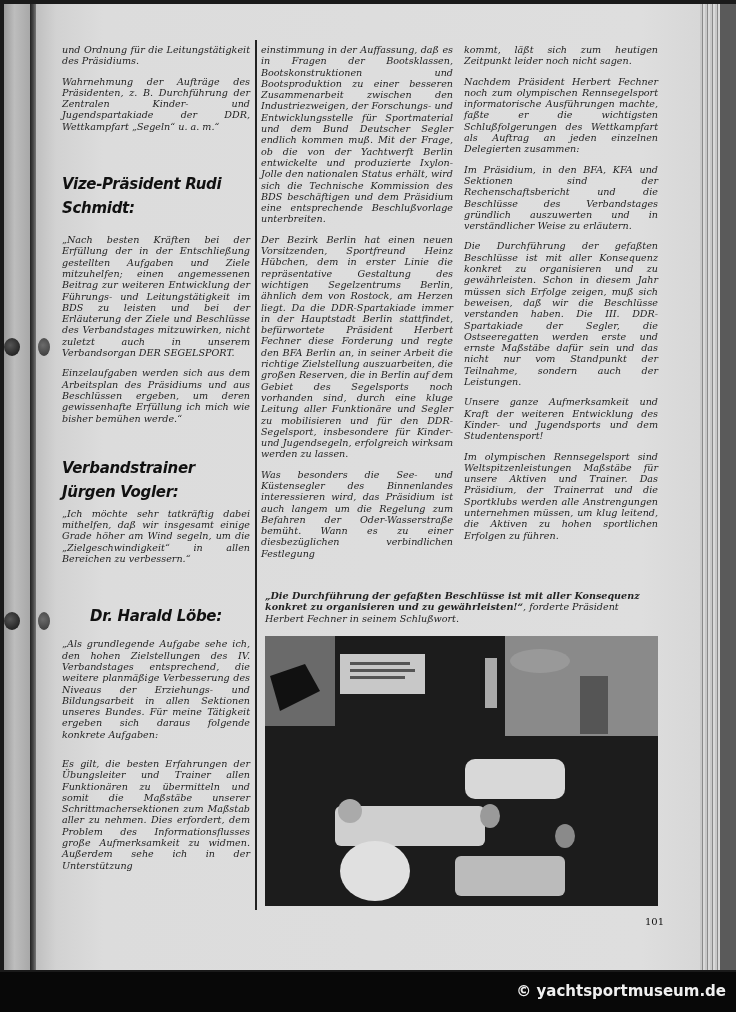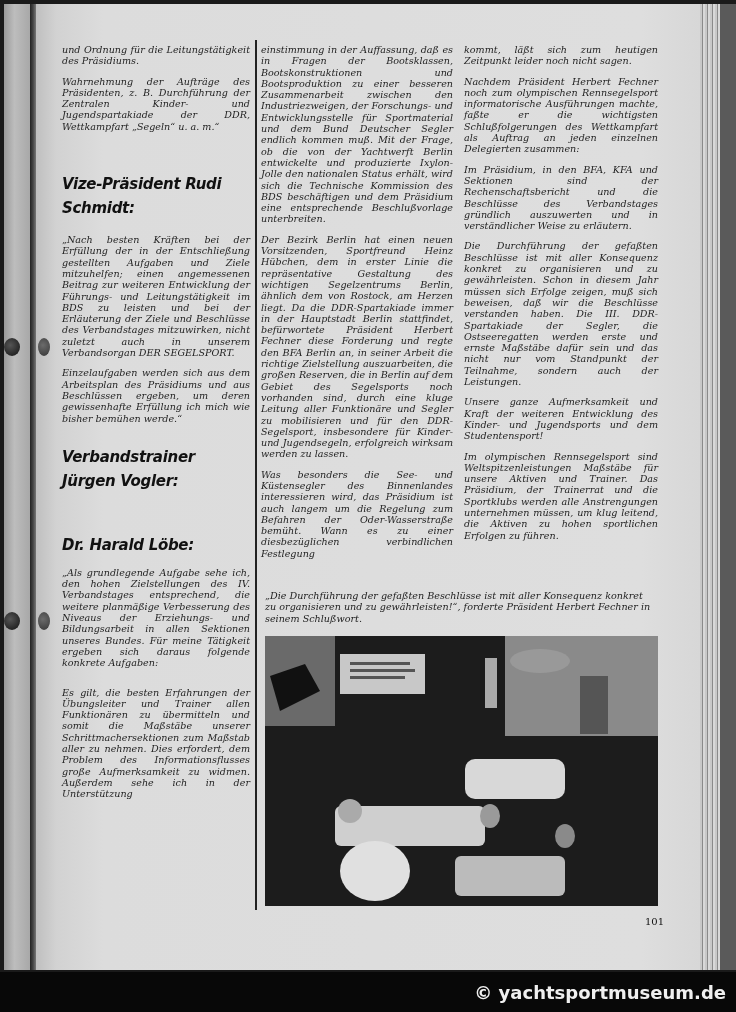--- a/index.html
+++ b/index.html
@@ -8,30 +8,30 @@
   .left-strip { position:absolute; left:4px; top:4px; width:26px; height:966px;
     background:linear-gradient(90deg,#9a9a9a 0%,#bdbdbd 40%,#a8a8a8 100%); }
   .gutter { position:absolute; left:30px; top:4px; width:6px; height:966px; background:linear-gradient(90deg,#222,#444,#777); }
   .page { position:absolute; left:36px; top:4px; width:672px; height:966px;
     background:linear-gradient(90deg,#bfbfbf 0%,#d2d2d2 3%,#dcdcdc 10%,#dedede 90%,#d6d6d6 100%); }
   .page-edges { position:absolute; left:700px; top:4px; width:20px; height:966px;
     background:repeating-linear-gradient(90deg,#c8c8c8 0 2px,#8a8a8a 2px 3px,#d8d8d8 3px 5px); }
   .right-dark { position:absolute; left:720px; top:4px; width:16px; height:966px; background:#5a5a5a; }
   .hole { position:absolute; border-radius:50%; background:radial-gradient(circle at 40% 40%,#555,#111); }
   .footer-bar { position:absolute; left:0; top:972px; width:736px; height:40px; background:#080808; }
-  .copyright { position:absolute; right:10px; top:982px; color:#f0f0f0; font-family:"DejaVu Sans", sans-serif; font-weight:bold; font-size:18px; }
+  .copyright { position:absolute; right:10px; top:982px; color:#f0f0f0; font-family:"DejaVu Sans", sans-serif; font-weight:bold; font-size:15px; }
   .col { position:absolute; font-size:9.6px; line-height:11.3px; color:#1e1e1e; text-align:justify;font-style:italic; }
   .col p { margin:0 0 9px 0; }
   .c1 { left:62px; top:44px; width:188px; }
   .c2 { left:261px; top:44px; width:192px; }
   .c3 { left:464px; top:44px; width:194px; }
   .heading { font-family:"DejaVu Sans", sans-serif; font-weight:bold; font-size:15px; line-height:24px; color:#111; margin:0; text-align:left; letter-spacing:-0.3px; }
   .divider { position:absolute; left:255px; top:40px; width:1.5px; height:870px; background:#222; }
   .caption { position:absolute; left:265px; top:590px; width:392px; font-style:italic; font-size:9.6px; line-height:11.3px; color:#222; }
-  .caption b { font-weight:normal;text-align:center; }
+  .caption b { font-weight:bold;text-align:center; }
   .photo { position:absolute; left:265px; top:636px; width:393px; height:270px; background:#2a2a2a; overflow:hidden; }
   .page-number { position:absolute; left:645px; top:916px; font-size:10px; color:#111; }
 </style>
 </head>
 <body>
 
 <div class="scan"></div>
 <div class="left-strip"></div>
 <div class="gutter"></div>
 <div class="page"></div>
@@ -44,23 +44,24 @@
 <div class="hole" style="left:38px;top:612px;width:12px;height:18px;opacity:.8;"></div>
 
 <div class="divider"></div>
 
 <div class="col c1">
   <p>und Ordnung für die Leitungstätigkeit des Präsidiums.</p>
   <p>Wahrnehmung der Aufträge des Präsidenten, z. B. Durchführung der Zentralen Kinder- und Jugendspartakiade der DDR, Wettkampfart „Segeln“ u. a. m.“</p>
   <h2 class="heading" style="margin-top:40px;margin-bottom:14px;">Vize-Präsident Rudi Schmidt:</h2>
   <p>„Nach besten Kräften bei der Erfüllung der in der Entschließung gestellten Aufgaben und Ziele mitzuhelfen; einen angemessenen Beitrag zur weiteren Entwicklung der Führungs- und Leitungstätigkeit im BDS zu leisten und bei der Erläuterung der Ziele und Beschlüsse des Verbandstages mitzuwirken, nicht zuletzt auch in unserem Verbandsorgan DER SEGELSPORT.</p>
   <p>Einzelaufgaben werden sich aus dem Arbeitsplan des Präsidiums und aus Beschlüssen ergeben, um deren gewissenhafte Erfüllung ich mich wie bisher bemühen werde.“</p>
-  <h2 class="heading" style="margin-top:21px;">Verbandstrainer</h2>
+  <h2 class="heading" style="margin-top:32px;">Verbandstrainer</h2>
   <h2 class="heading" style="margin-bottom:4px;">Jürgen Vogler:</h2>
-  <h2 class="heading" style="margin-top:40px;margin-bottom:10px;">Dr. Harald Löbe:</h2>
+  <p>„Ich möchte sehr tatkräftig dabei mithelfen, daß wir insgesamt einige Grade höher am Wind segeln, um die „Zielgeschwindigkeit“ in allen Bereichen zu verbessern.“</p>
+  <h2 class="heading" style="margin-top:40px;margin-bottom:10px;text-align:center;">Dr. Harald Löbe:</h2>
   <p style="margin-bottom:18px;">„Als grundlegende Aufgabe sehe ich, den hohen Zielstellungen des IV. Verbandstages entsprechend, die weitere planmäßige Verbesserung des Niveaus der Erziehungs- und Bildungsarbeit in allen Sektionen unseres Bundes. Für meine Tätigkeit ergeben sich daraus folgende konkrete Aufgaben:</p>
   <p>Es gilt, die besten Erfahrungen der Übungsleiter und Trainer allen Funktionären zu übermitteln und somit die Maßstäbe unserer Schrittmachersektionen zum Maßstab aller zu nehmen. Dies erfordert, dem Problem des Informationsflusses große Aufmerksamkeit zu widmen. Außerdem sehe ich in der Unterstützung</p>
 </div>
 
 <div class="col c2">
   <p>einstimmung in der Auffassung, daß es in Fragen der Bootsklassen, Bootskonstruktionen und Bootsproduktion zu einer besseren Zusammenarbeit zwischen den Industriezweigen, der Forschungs- und Entwicklungsstelle für Sportmaterial und dem Bund Deutscher Segler endlich kommen muß. Mit der Frage, ob die von der Yachtwerft Berlin entwickelte und produzierte Ixylon-Jolle den nationalen Status erhält, wird sich die Technische Kommission des BDS beschäftigen und dem Präsidium eine entsprechende Beschlußvorlage unterbreiten.</p>
   <p>Der Bezirk Berlin hat einen neuen Vorsitzenden, Sportfreund Heinz Hübchen, dem in erster Linie die repräsentative Gestaltung des wichtigen Segelzentrums Berlin, ähnlich dem von Rostock, am Herzen liegt. Da die DDR-Spartakiade immer in der Hauptstadt Berlin stattfindet, befürwortete Präsident Herbert Fechner diese Forderung und regte den BFA Berlin an, in seiner Arbeit die richtige Zielstellung auszuarbeiten, die großen Reserven, die in Berlin auf dem Gebiet des Segelsports noch vorhanden sind, durch eine kluge Leitung aller Funktionäre und Segler zu mobilisieren und für den DDR-Segelsport, insbesondere für Kinder- und Jugendsegeln, erfolgreich wirksam werden zu lassen.</p>
   <p>Was besonders die See- und Küstensegler des Binnenlandes interessieren wird, das Präsidium ist auch langem um die Regelung zum Befahren der Oder-Wasserstraße bemüht. Wann es zu einer diesbezüglichen verbindlichen Festlegung</p>
 </div>
 

